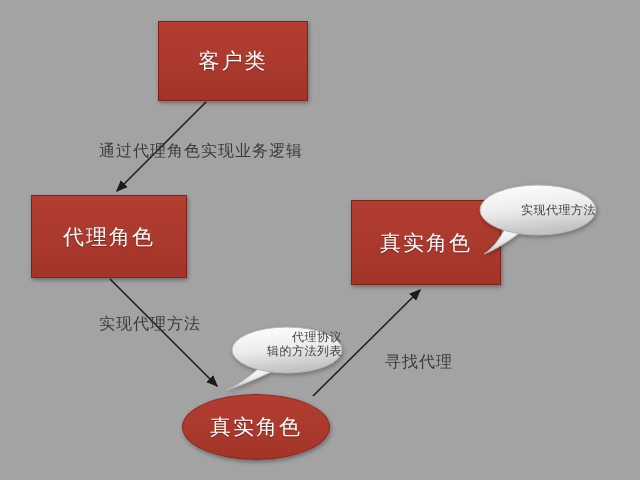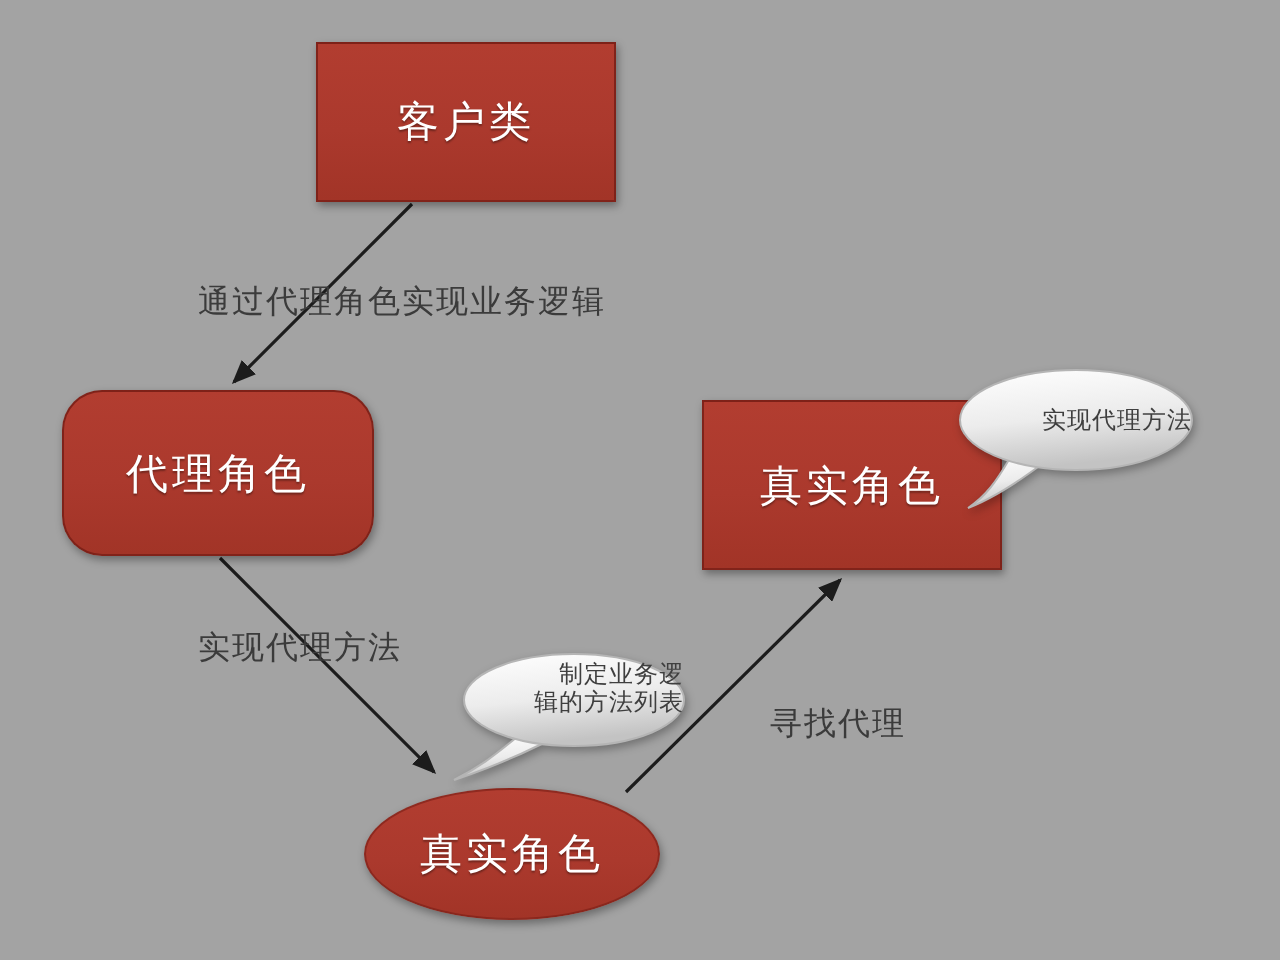--- a/index.html
+++ b/index.html
@@ -18,21 +18,21 @@
     background: linear-gradient(180deg, #b23d30 0%, #ab392d 55%, #a23427 100%);
     border: 1px solid rgba(120,30,22,0.85);
     box-shadow: 1px 2px 4px rgba(0,0,0,0.35);
     color: #ffffff;
     font-size: 21px;
     letter-spacing: 2px;
     text-shadow: 0 1px 1px rgba(0,0,0,0.35);
     box-sizing: border-box;
   }
   .node-client   { left: 158px; top: 21px;  width: 150px; height: 80px; }
-  .node-proxy    { left: 31px;  top: 195px; width: 156px; height: 83px; border-radius: 20px; }
+  .node-proxy    { left: 31px;  top: 195px; width: 156px; height: 83px; }
   .node-real     { left: 351px; top: 200px; width: 150px; height: 85px; }
   .node-protocol { left: 182px; top: 394px; width: 148px; height: 66px;
                    border-radius: 50%; border-color: rgba(120,30,22,0.6); }
 
   .edge-label {
     position: absolute;
     color: #3b3b3b;
     font-size: 16px;
     letter-spacing: 1px;
     white-space: nowrap;
@@ -98,18 +98,18 @@
       <path d="M 258 369 C 248 377, 241 383, 227 390 C 245 384, 259 378, 273 371 Z" fill="url(#bubbleGrad)" stroke="#b5b5b5" stroke-width="1"></path>
       <ellipse cx="287" cy="350" rx="55" ry="23" fill="url(#bubbleGrad)" stroke="#b5b5b5" stroke-width="1"></ellipse>
     </g>
     <g class="bubble-shape">
       <path d="M 505 229 C 498 241, 493 248, 484 254 C 497 249, 509 241, 521 232 Z" fill="url(#bubbleGrad)" stroke="#b5b5b5" stroke-width="1"></path>
       <ellipse cx="538" cy="210" rx="58" ry="25" fill="url(#bubbleGrad)" stroke="#b5b5b5" stroke-width="1"></ellipse>
     </g>
   </svg>
 
   <div class="bubble-text bubble-text-protocol">
-    <div>制定业务逻</div>
+    <div>代理协议</div>
     <div>辑的方法列表</div>
   </div>
   <div class="bubble-text bubble-text-real">实现代理方法</div>
 
 </div>
 
 </body></html>

